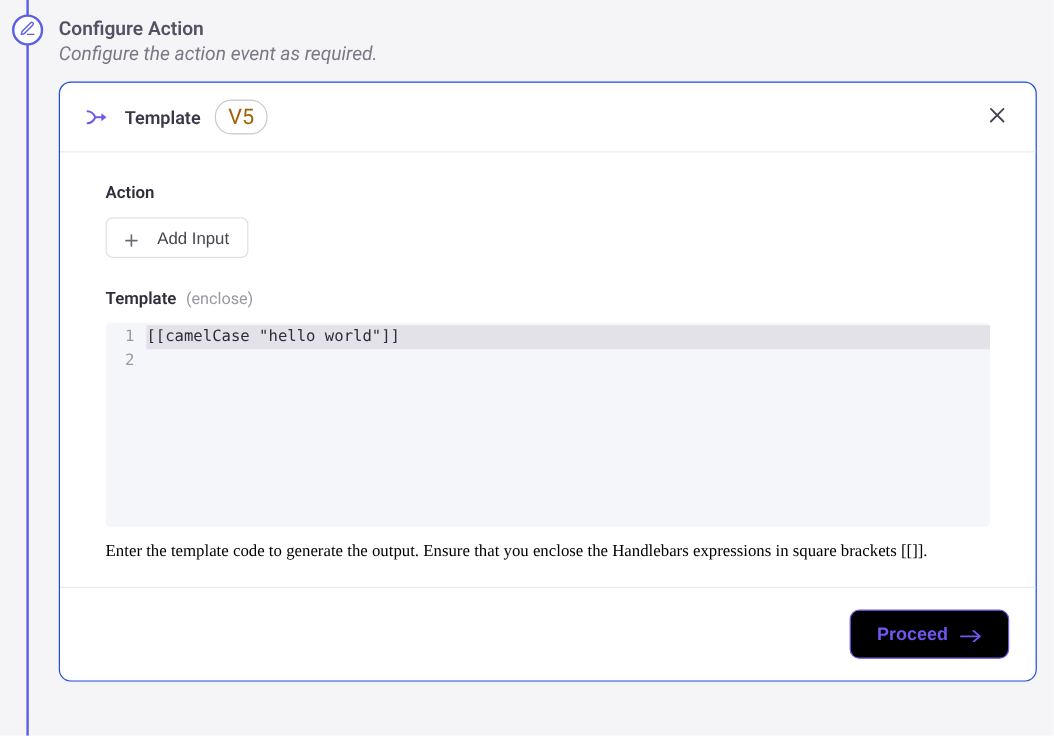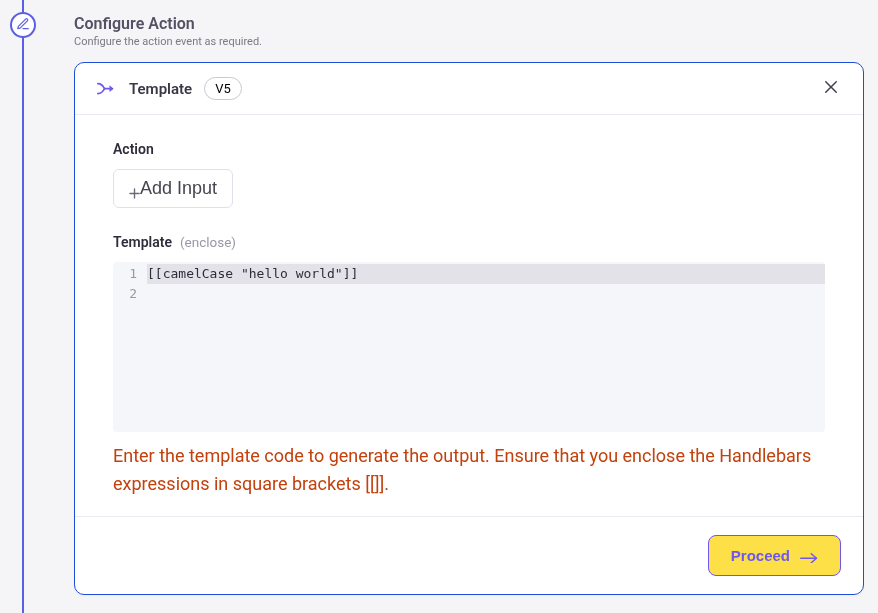--- a/index.html
+++ b/index.html
@@ -10,21 +10,21 @@
     body {
       font-family: -apple-system, BlinkMacSystemFont, "Segoe UI", Roboto, Helvetica, Arial, sans-serif;
       background: #f5f5f8;
       color: #1f1f2e;
       width: 878px;
       height: 613px;
       overflow: hidden;
     }
     .container {
       position: relative;
-      padding-left: 40px;
+      padding-left: 15px;
       height: 100%;
     }
     .timeline-line {
       position: absolute;
       left: 22px;
       top: 0;
       bottom: 0;
       width: 2px;
       background: #5a5fe4;
     }
@@ -46,23 +46,24 @@
     .content {
       padding: 14px 14px 14px 34px;
     }
     .section-title {
       font-size: 16px;
       font-weight: 600;
       color: #535163;
       margin-bottom: 2px;
     }
     .section-subtitle {
-      font-size: 11px;
+      font-size: 16px;
       color: #7b7985;
       margin-bottom: 14px;
+      font-style: italic;
     }
     .card {
       background: #fff;
       border: 1px solid #1d4ed8;
       border-radius: 10px;
       box-shadow: 0 1px 2px rgba(0,0,0,0.02);
     }
     .card-header {
       display: flex;
       align-items: center;
@@ -84,22 +85,22 @@
     .card-title {
       font-size: 15px;
       font-weight: 600;
       color: #3a3846;
     }
     .version-pill {
       display: inline-block;
       padding: 3px 10px;
       border: 1px solid #c9c8d3;
       border-radius: 14px;
-      font-size: 13px;
-      color: #000000;
+      font-size: 18px;
+      color: #a16207;
     }
     .close-btn {
       cursor: pointer;
       width: 20px;
       height: 20px;
       display: inline-flex;
       align-items: center;
       justify-content: center;
       color: #44424f;
     }
@@ -117,25 +118,25 @@
       gap: 8px;
     }
     .field-required {
       font-weight: 400;
       color: #9a98a5;
       font-size: 13.5px;
     }
     .add-input-btn {
       display: inline-flex;
       align-items: center;
-      gap: 0;
+      gap: 16px;
       padding: 8px 15px;
       border: 1px solid #e1e0e9;
       border-radius: 6px;
-      font-size: 18px;
+      font-size: 14px;
       color: #46444f;
       background: #fff;
       cursor: pointer;
     }
     .plus-icon {
       width: 11px;
       height: 11px;
       color: #6b6a77;
     }
     .code-editor {
@@ -160,39 +161,40 @@
       color: #9a98a5;
       user-select: none;
       flex-shrink: 0;
     }
     .code-content {
       flex: 1;
       white-space: pre;
       color: #2f2d3b;
     }
     .helper-text {
-      font-size: 18px;
-      color: #c2410c;
+      font-size: 14px;
+      color: #000000;
       margin-top: 10px;
       line-height: 1.55;
+      font-family: Liberation Serif, serif;
     }
     .card-footer {
       border-top: 1px solid #eceaf0;
       padding: 18px 22px;
       display: flex;
       justify-content: flex-end;
     }
     .proceed-btn {
       display: inline-flex;
       align-items: center;
       gap: 10px;
       padding: 11px 22px;
       border: 1.5px solid #6f57ef;
       color: #6f57ef;
-      background: #fde047;
+      background: #000000;
       border-radius: 8px;
       font-size: 15px;
       font-weight: 600;
       cursor: pointer;
     }
     .arrow-icon { width: 18px; height: 12px; }
   </style>
 </head>
 <body>
 

